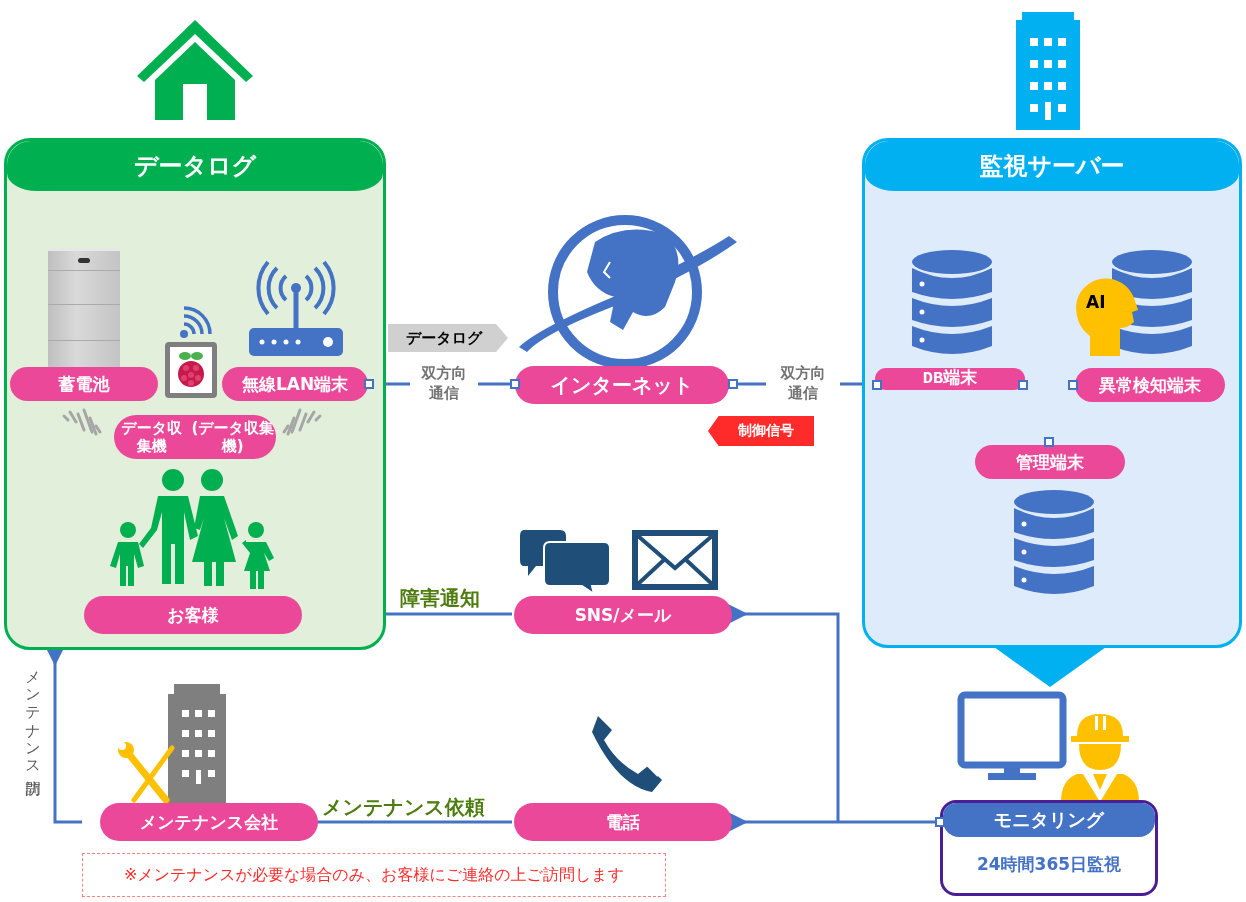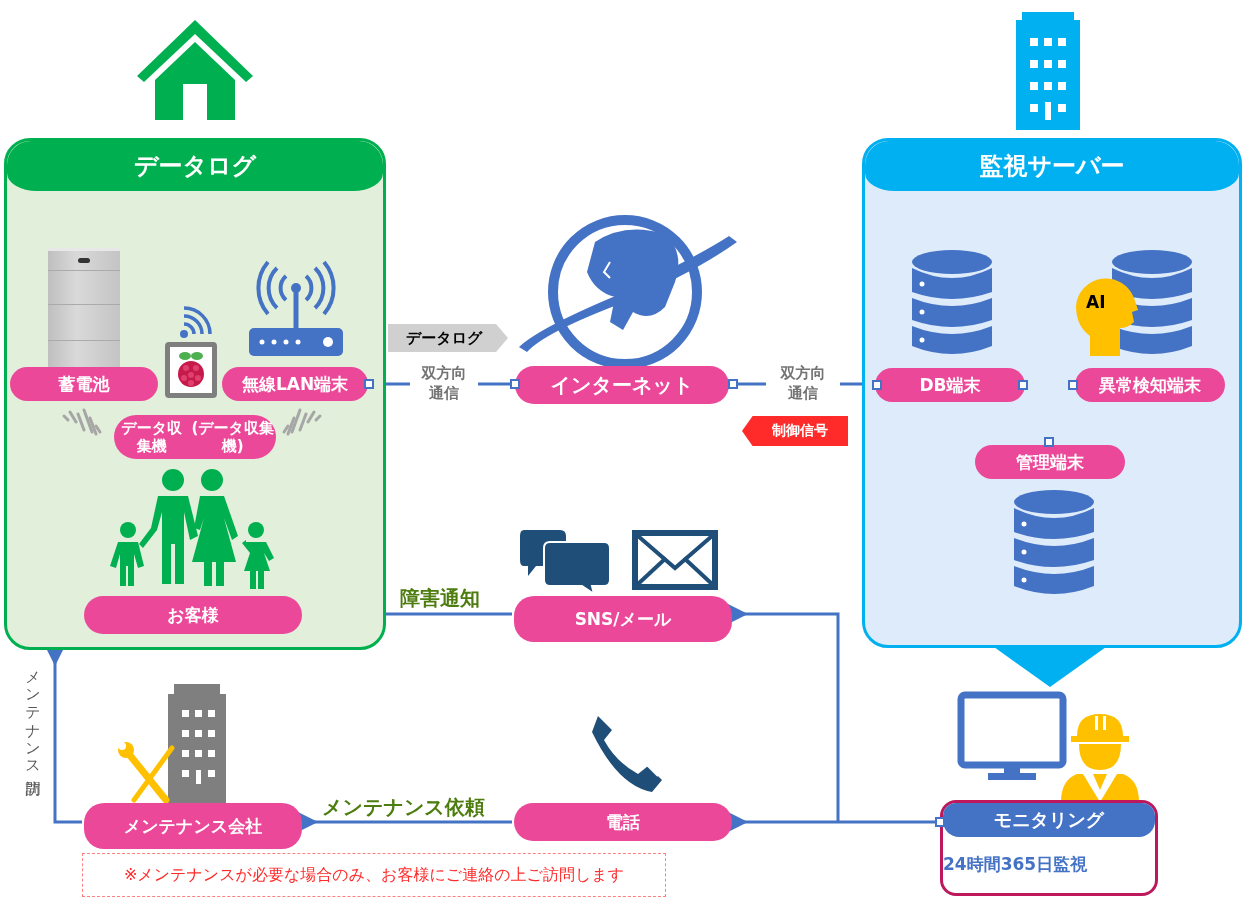--- a/index.html
+++ b/index.html
@@ -158,21 +158,21 @@
   <path d="M12,140 Q30,120 110,90 Q180,60 222,30 L214,24 Q190,40 110,80 Q25,115 4,135 Z" fill="#4472c4"></path>
 </svg>
 <div class="pill" style="left:515px;top:366px;width:214px;height:38px;font-size:20px;">インターネット</div>
 <div class="port" style="left:510px;top:379px;"></div>
 <div class="port" style="left:728px;top:379px;"></div>
 
 <div class="bluetext abs" style="left:766px;top:364px;width:74px;">
   <div>双方向</div>
   <div>通信</div>
 </div>
-<div class="abs" style="left:742px;top:416px;width:106px;height:30px;background:#ff2a2a;clip-path:polygon(10% 0,100% 0,100% 100%,10% 100%,0 50%);display:flex;align-items:center;justify-content:center;padding-left:10px;box-sizing:border-box;">
+<div class="abs" style="left:708px;top:416px;width:106px;height:30px;background:#ff2a2a;clip-path:polygon(10% 0,100% 0,100% 100%,10% 100%,0 50%);display:flex;align-items:center;justify-content:center;padding-left:10px;box-sizing:border-box;">
   <span style="color:#fff;font-weight:bold;font-size:14px;">制御信号</span>
 </div>
 
 <svg width="80" height="120" style="left:1008px;top:12px;">
   <path d="M14,0 H66 V8 H72 V118 H8 V8 H14 Z" fill="#00b0f0"></path>
   <g fill="#fff">
     <rect x="22" y="26" width="8" height="8"></rect>
       <rect x="36" y="26" width="8" height="8"></rect>
       <rect x="50" y="26" width="8" height="8"></rect>
     <rect x="22" y="48" width="8" height="8"></rect>
@@ -207,21 +207,21 @@
   <path d="M2,48 Q42,64 82,48 V70 Q42,84 2,70 Z" fill="#4472c4"></path>
   <path d="M2,76 Q42,92 82,76 V96 Q42,112 2,96 Z" fill="#4472c4"></path>
 </svg>
 <div class="abs" style="left:1072px;top:276px;width:72px;height:80px;">
   <svg width="72" height="80" style="left:0;top:0;">
     <path d="M4,30 A30,30 0 0 1 62,22 L66,34 L60,36 L62,46 Q56,52 48,52 V80 H18 V60 Q4,50 4,30 Z" fill="#ffc000"></path>
   </svg>
   <span class="abs" style="left:14px;top:16px;color:#000000;font-weight:bold;font-size:17px;">AI</span>
 </div>
 
-<div class="pill" style="left:875px;top:368px;width:150px;height:34px;">DB端末</div>
+<div class="pill" style="left:875px;top:368px;width:150px;height:22px;font-family:Liberation Mono, monospace;">DB端末</div>
 <div class="port" style="left:872px;top:380px;"></div>
 <div class="port" style="left:1018px;top:380px;"></div>
 
 <div class="pill" style="left:1075px;top:368px;width:150px;height:34px;">異常検知端末</div>
 <div class="port" style="left:1068px;top:380px;"></div>
 
 <div class="pill" style="left:975px;top:445px;width:150px;height:34px;">管理端末</div>
 <div class="port" style="left:1044px;top:437px;"></div>
 
 <svg width="84" height="110" style="left:1012px;top:490px;">
@@ -238,21 +238,21 @@
   <path d="M4,0 H40 Q46,0 46,6 V30 Q46,36 40,36 H16 L8,46 V36 H4 Q0,36 0,30 V6 Q0,0 4,0 Z" fill="#1f4e79"></path>
   <path d="M30,12 H84 Q90,12 90,18 V50 Q90,56 84,56 H72 L74,64 L62,56 H30 Q24,56 24,50 V18 Q24,12 30,12 Z" fill="#1f4e79" stroke="#fff" stroke-width="2"></path>
 </svg>
 <svg width="90" height="64" style="left:630px;top:528px;">
   <rect x="2" y="2" width="86" height="60" fill="#1f4e79"></rect>
   <rect x="8" y="8" width="74" height="48" fill="#fff"></rect>
   <polyline points="8,8 45,40 82,8" fill="none" stroke="#1f4e79" stroke-width="4"></polyline>
   <line x1="8" y1="56" x2="36" y2="30" stroke="#1f4e79" stroke-width="4"></line>
   <line x1="82" y1="56" x2="54" y2="30" stroke="#1f4e79" stroke-width="4"></line>
 </svg>
-<div class="pill" style="left:514px;top:596px;width:218px;height:46px;">SNS/メール</div>
+<div class="pill" style="left:514px;top:596px;width:218px;height:38px;">SNS/メール</div>
 <div class="redtext abs" style="left:400px;top:585px;">障害通知</div>
 
 <svg width="80" height="84" style="left:588px;top:712px;">
   <path d="M10,4 L24,18 L16,28 Q28,50 50,62 L60,54 L74,68 L64,80 Q30,74 4,20 Z" fill="#1f4e79"></path>
   <line x1="14" y1="2" x2="26" y2="14" stroke="#fff" stroke-width="2"></line>
   <line x1="58" y1="52" x2="70" y2="64" stroke="#fff" stroke-width="2"></line>
 </svg>
 <div class="pill" style="left:514px;top:803px;width:218px;height:38px;">電話</div>
 <div class="redtext abs" style="left:322px;top:794px;">メンテナンス依頼</div>
 
@@ -272,37 +272,37 @@
       <rect x="32" y="86" width="5" height="14"></rect>
       <rect x="44" y="86" width="7" height="7"></rect>
   </g>
 </svg>
 <svg width="60" height="66" style="left:118px;top:742px;">
   <line x1="6" y1="6" x2="48" y2="58" stroke="#ffc000" stroke-width="7" stroke-linecap="round"></line>
   <circle cx="8" cy="8" r="8" fill="#ffc000"></circle>
   <circle cx="4" cy="4" r="4" fill="#fff"></circle>
   <line x1="54" y1="6" x2="16" y2="58" stroke="#ffc000" stroke-width="5" stroke-linecap="round"></line>
 </svg>
-<div class="pill" style="left:84px;top:803px;width:218px;height:46px;">メンテナンス会社</div>
+<div class="pill" style="left:100px;top:803px;width:218px;height:38px;">メンテナンス会社</div>
 
 <div class="abs" style="left:22px;top:660px;width:20px;writing-mode:vertical-rl;color:#595959;font-size:15px;letter-spacing:1px;">メンテナンス訪問</div>
 
 <div class="abs" style="left:82px;top:853px;width:584px;height:44px;border:1.5px dashed #ff8080;box-sizing:border-box;display:flex;align-items:center;justify-content:center;color:#ff2a2a;font-size:16px;">※メンテナンスが必要な場合のみ、お客様にご連絡の上ご訪問します</div>
 
 <svg width="110" height="90" style="left:958px;top:692px;">
   <rect x="3" y="3" width="102" height="70" rx="4" fill="none" stroke="#4472c4" stroke-width="7"></rect>
   <rect x="46" y="73" width="16" height="8" fill="#4472c4"></rect>
   <rect x="30" y="81" width="48" height="7" fill="#4472c4"></rect>
 </svg>
 <svg width="90" height="90" style="left:1055px;top:712px;">
   <path d="M22,24 Q22,2 45,2 Q68,2 68,24 H74 V30 H16 V24 Z" fill="#ffc000"></path>
   <rect x="40" y="4" width="3" height="14" fill="#fff"></rect>
   <rect x="48" y="4" width="3" height="14" fill="#fff"></rect>
   <path d="M24,32 H66 Q66,58 45,58 Q24,58 24,32 Z" fill="#ffc000"></path>
   <path d="M6,90 Q6,68 22,62 L34,62 L45,82 L56,62 L68,62 Q84,68 84,90 Z" fill="#ffc000"></path>
   <path d="M28,62 L45,90 L62,62" fill="#fff"></path>
   <path d="M38,62 L45,78 L52,62 Z" fill="#ffc000"></path>
 </svg>
-<div class="abs" style="left:940px;top:800px;width:218px;height:96px;border:3px solid #be185d;border-radius:16px;background:#fff;box-sizing:border-box;overflow:hidden;">
+<div class="abs" style="left:940px;top:800px;width:218px;height:96px;border:3px solid #4c1d95;border-radius:16px;background:#fff;box-sizing:border-box;overflow:hidden;">
   <div style="background:#4472c4;color:#fff;font-weight:bold;font-size:18px;height:34px;display:flex;align-items:center;justify-content:center;border-radius:0 0 16px 16px;">モニタリング</div>
-  <div style="color:#4472c4;font-weight:bold;font-size:17px;text-align:left;margin-top:16px;">24時間365日監視</div>
+  <div style="color:#4472c4;font-weight:bold;font-size:17px;text-align:center;margin-top:16px;">24時間365日監視</div>
 </div>
 <div class="port" style="left:935px;top:817px;"></div>
 
 </body></html>

